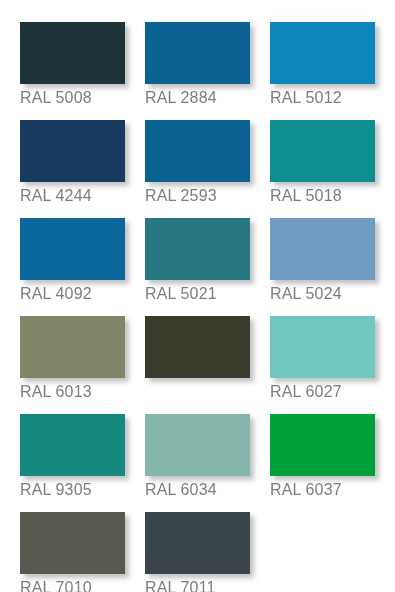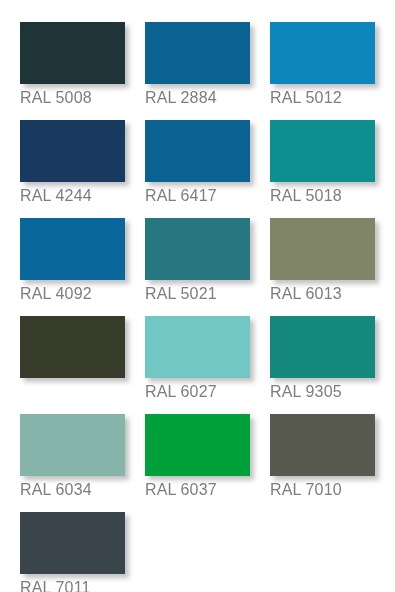--- a/index.html
+++ b/index.html
@@ -74,33 +74,37 @@
       <div class="swatch-cell">
         <span class="swatch-chip" style="background-color: rgb(13, 134, 190);"></span>
         <span class="swatch-label">RAL 5012</span>
       </div>
       <div class="swatch-cell">
         <span class="swatch-chip" style="background-color: rgb(23, 58, 94);"></span>
         <span class="swatch-label">RAL 4244</span>
       </div>
       <div class="swatch-cell">
         <span class="swatch-chip" style="background-color: rgb(10, 98, 145);"></span>
-        <span class="swatch-label">RAL 6417</span>
+        <span class="swatch-label">RAL 2593</span>
       </div>
       <div class="swatch-cell">
         <span class="swatch-chip" style="background-color: rgb(13, 143, 143);"></span>
         <span class="swatch-label">RAL 5018</span>
       </div>
       <div class="swatch-cell">
         <span class="swatch-chip" style="background-color: rgb(10, 103, 155);"></span>
         <span class="swatch-label">RAL 4092</span>
       </div>
       <div class="swatch-cell">
         <span class="swatch-chip" style="background-color: rgb(38, 119, 127);"></span>
         <span class="swatch-label">RAL 5021</span>
+      </div>
+      <div class="swatch-cell">
+        <span class="swatch-chip" style="background-color: rgb(111, 156, 192);"></span>
+        <span class="swatch-label">RAL 5024</span>
       </div>
       <div class="swatch-cell">
         <span class="swatch-chip" style="background-color: rgb(128, 133, 104);"></span>
         <span class="swatch-label">RAL 6013</span>
       </div>
       <div class="swatch-cell">
         <span class="swatch-chip" style="background-color: rgb(56, 61, 43);"></span>
       </div>
       <div class="swatch-cell">
         <span class="swatch-chip" style="background-color: rgb(115, 199, 195);"></span>

